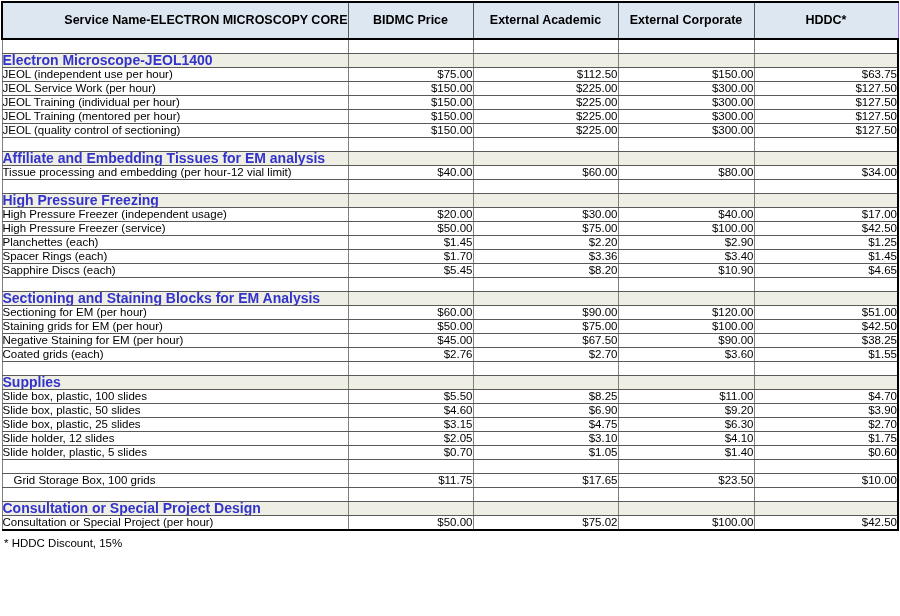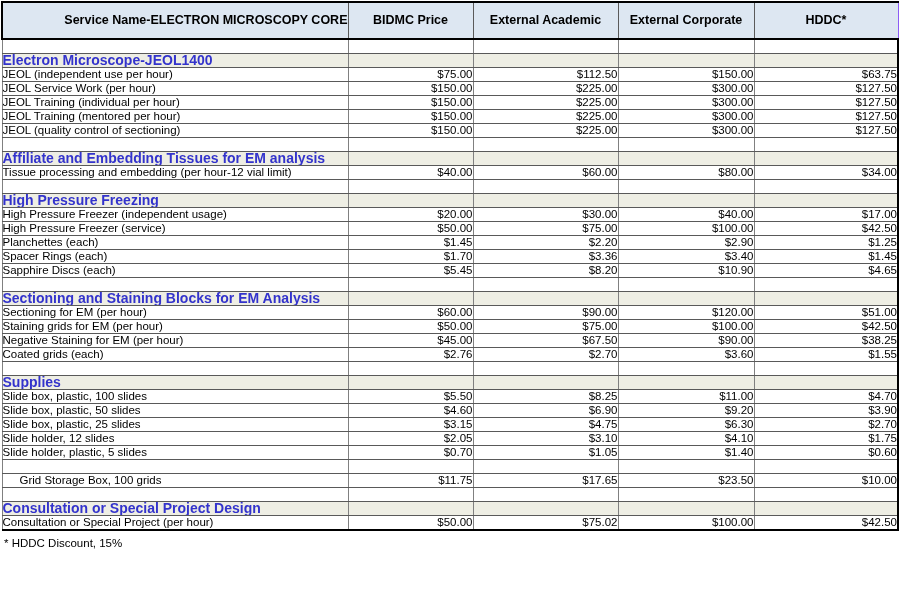--- a/index.html
+++ b/index.html
@@ -70,21 +70,21 @@
   tr.header-row th.last-head {
     border-right: 1px solid #8b5cf6;
   }
 
   
   td.label {
     text-align: left;
     padding-left: 2px;
     border-left: 2px solid #000000;
   }
-  td.label.indent { padding-left: 17px; }
+  td.label.indent { padding-left: 11px; }
   td.price {
     text-align: right;
     padding-right: 3px;
   }
   td.price.last { border-right: 2px solid #000000; }
 
   
   tr.section td {
     background: #eeeee4;
   }

